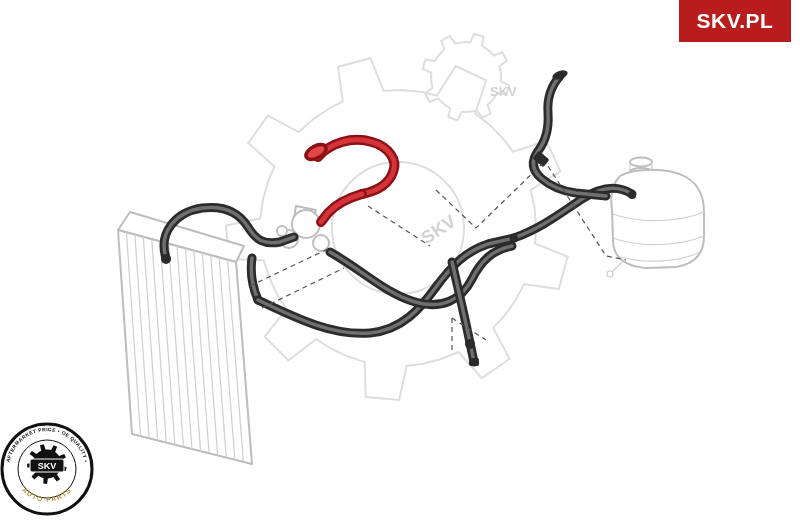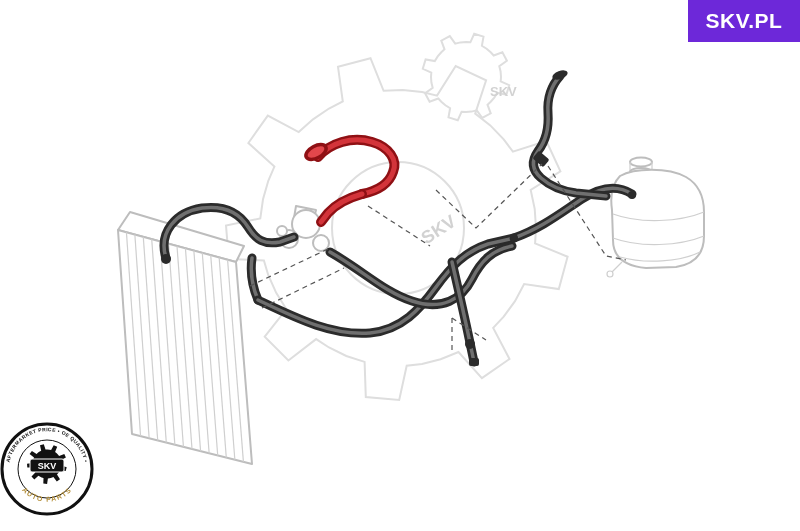--- a/index.html
+++ b/index.html
@@ -1,18 +1,18 @@
 <!DOCTYPE html>
 <html><head>
 <meta charset="utf-8">
 <style>
   html,body{margin:0;padding:0;background:#fff;}
   .stage{position:relative;width:800px;height:531px;background:#ffffff;overflow:hidden;
          font-family:"Liberation Sans",sans-serif;}
-  .brand-logo{position:absolute;top:0;right:0;width:112px;height:42px;background:#6d28d9;
+  .brand-logo{position:absolute;top:0;right:9px;width:112px;height:42px;background:#b91c1c;
               color:#fff;display:flex;align-items:center;justify-content:center;
               font-weight:bold;font-size:21px;letter-spacing:.5px;}
   svg.diagram{position:absolute;left:0;top:0;}
   
   .lg{stroke:#bdbdbd;fill:#ffffff;stroke-width:2;stroke-linejoin:round;}
   .lgl{stroke:#cfcfcf;fill:none;stroke-width:1.2;}
   
   .wm{stroke:#dedede;fill:none;stroke-width:2;}
   .wmtext{fill:#d2d2d2;font-weight:bold;}
   

